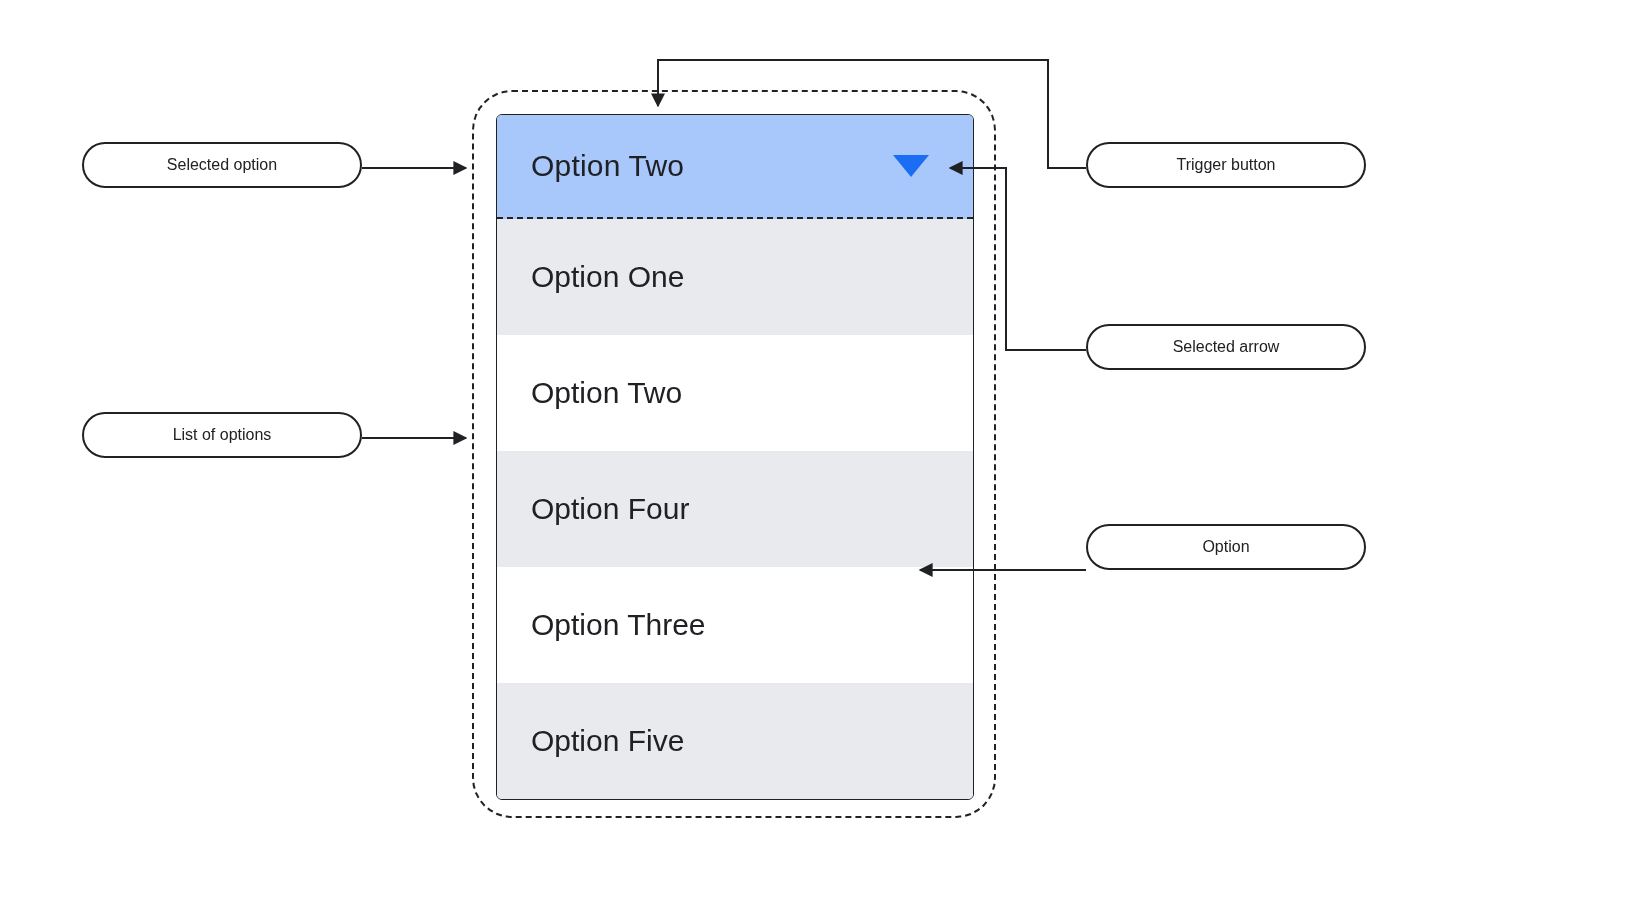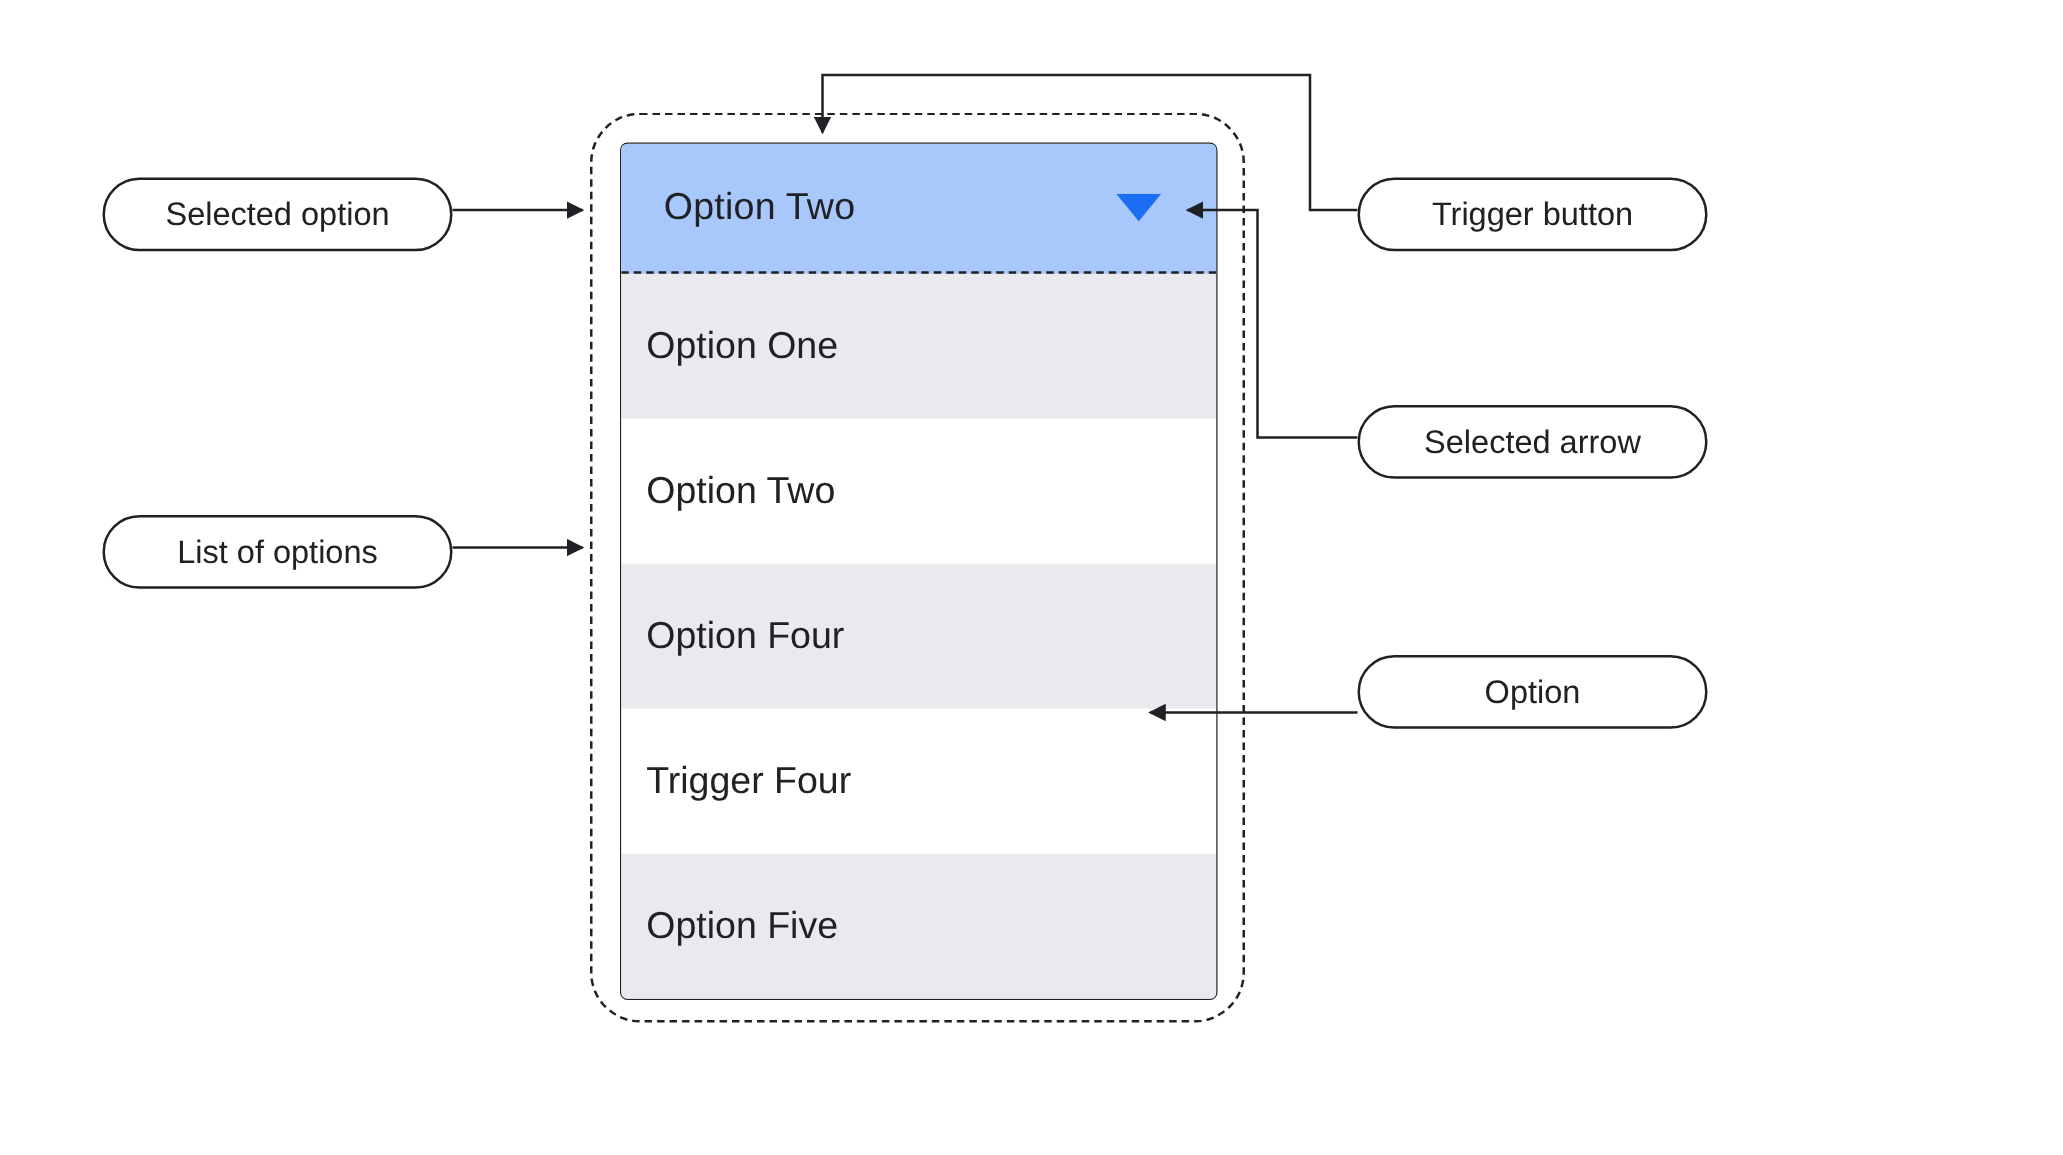--- a/index.html
+++ b/index.html
@@ -55,34 +55,34 @@
     top: 50%;
     transform: translateY(-50%);
   }
   .trigger .arrow-icon svg { display:block; }
 
   .options { }
   .option {
     height: 116px;
     display: flex;
     align-items: center;
-    padding: 0 20px;
+    padding: 0 34px;
     font-size: 30px;
     box-sizing: border-box;
   }
   .option.shade { background: #e9eaed; }
   .option.plain { background: #ffffff; }
 
   
   .pill {
     position: absolute;
     border: 2px solid #202124;
     border-radius: 999px;
     background: #ffffff;
-    font-size: 26px;
+    font-size: 16px;
     padding: 12px 34px;
     white-space: nowrap;
     text-align: center;
     box-sizing: border-box;
   }
 
   
   .pill-selected { left: 82px;  top: 142px; width: 280px; }
   .pill-list     { left: 82px;  top: 412px; width: 280px; }
 
@@ -119,21 +119,21 @@
       <div class="option shade">
         <span>Option One</span>
       </div>
       <div class="option plain">
         <span>Option Two</span>
       </div>
       <div class="option shade">
         <span>Option Four</span>
       </div>
       <div class="option plain">
-        <span>Trigger  Four</span>
+        <span>Option  Three</span>
       </div>
       <div class="option shade">
         <span>Option Five</span>
       </div>
     </div>
 
   </div>
 </div>
 
 <div class="pill pill-selected"><span>Selected option</span></div>

